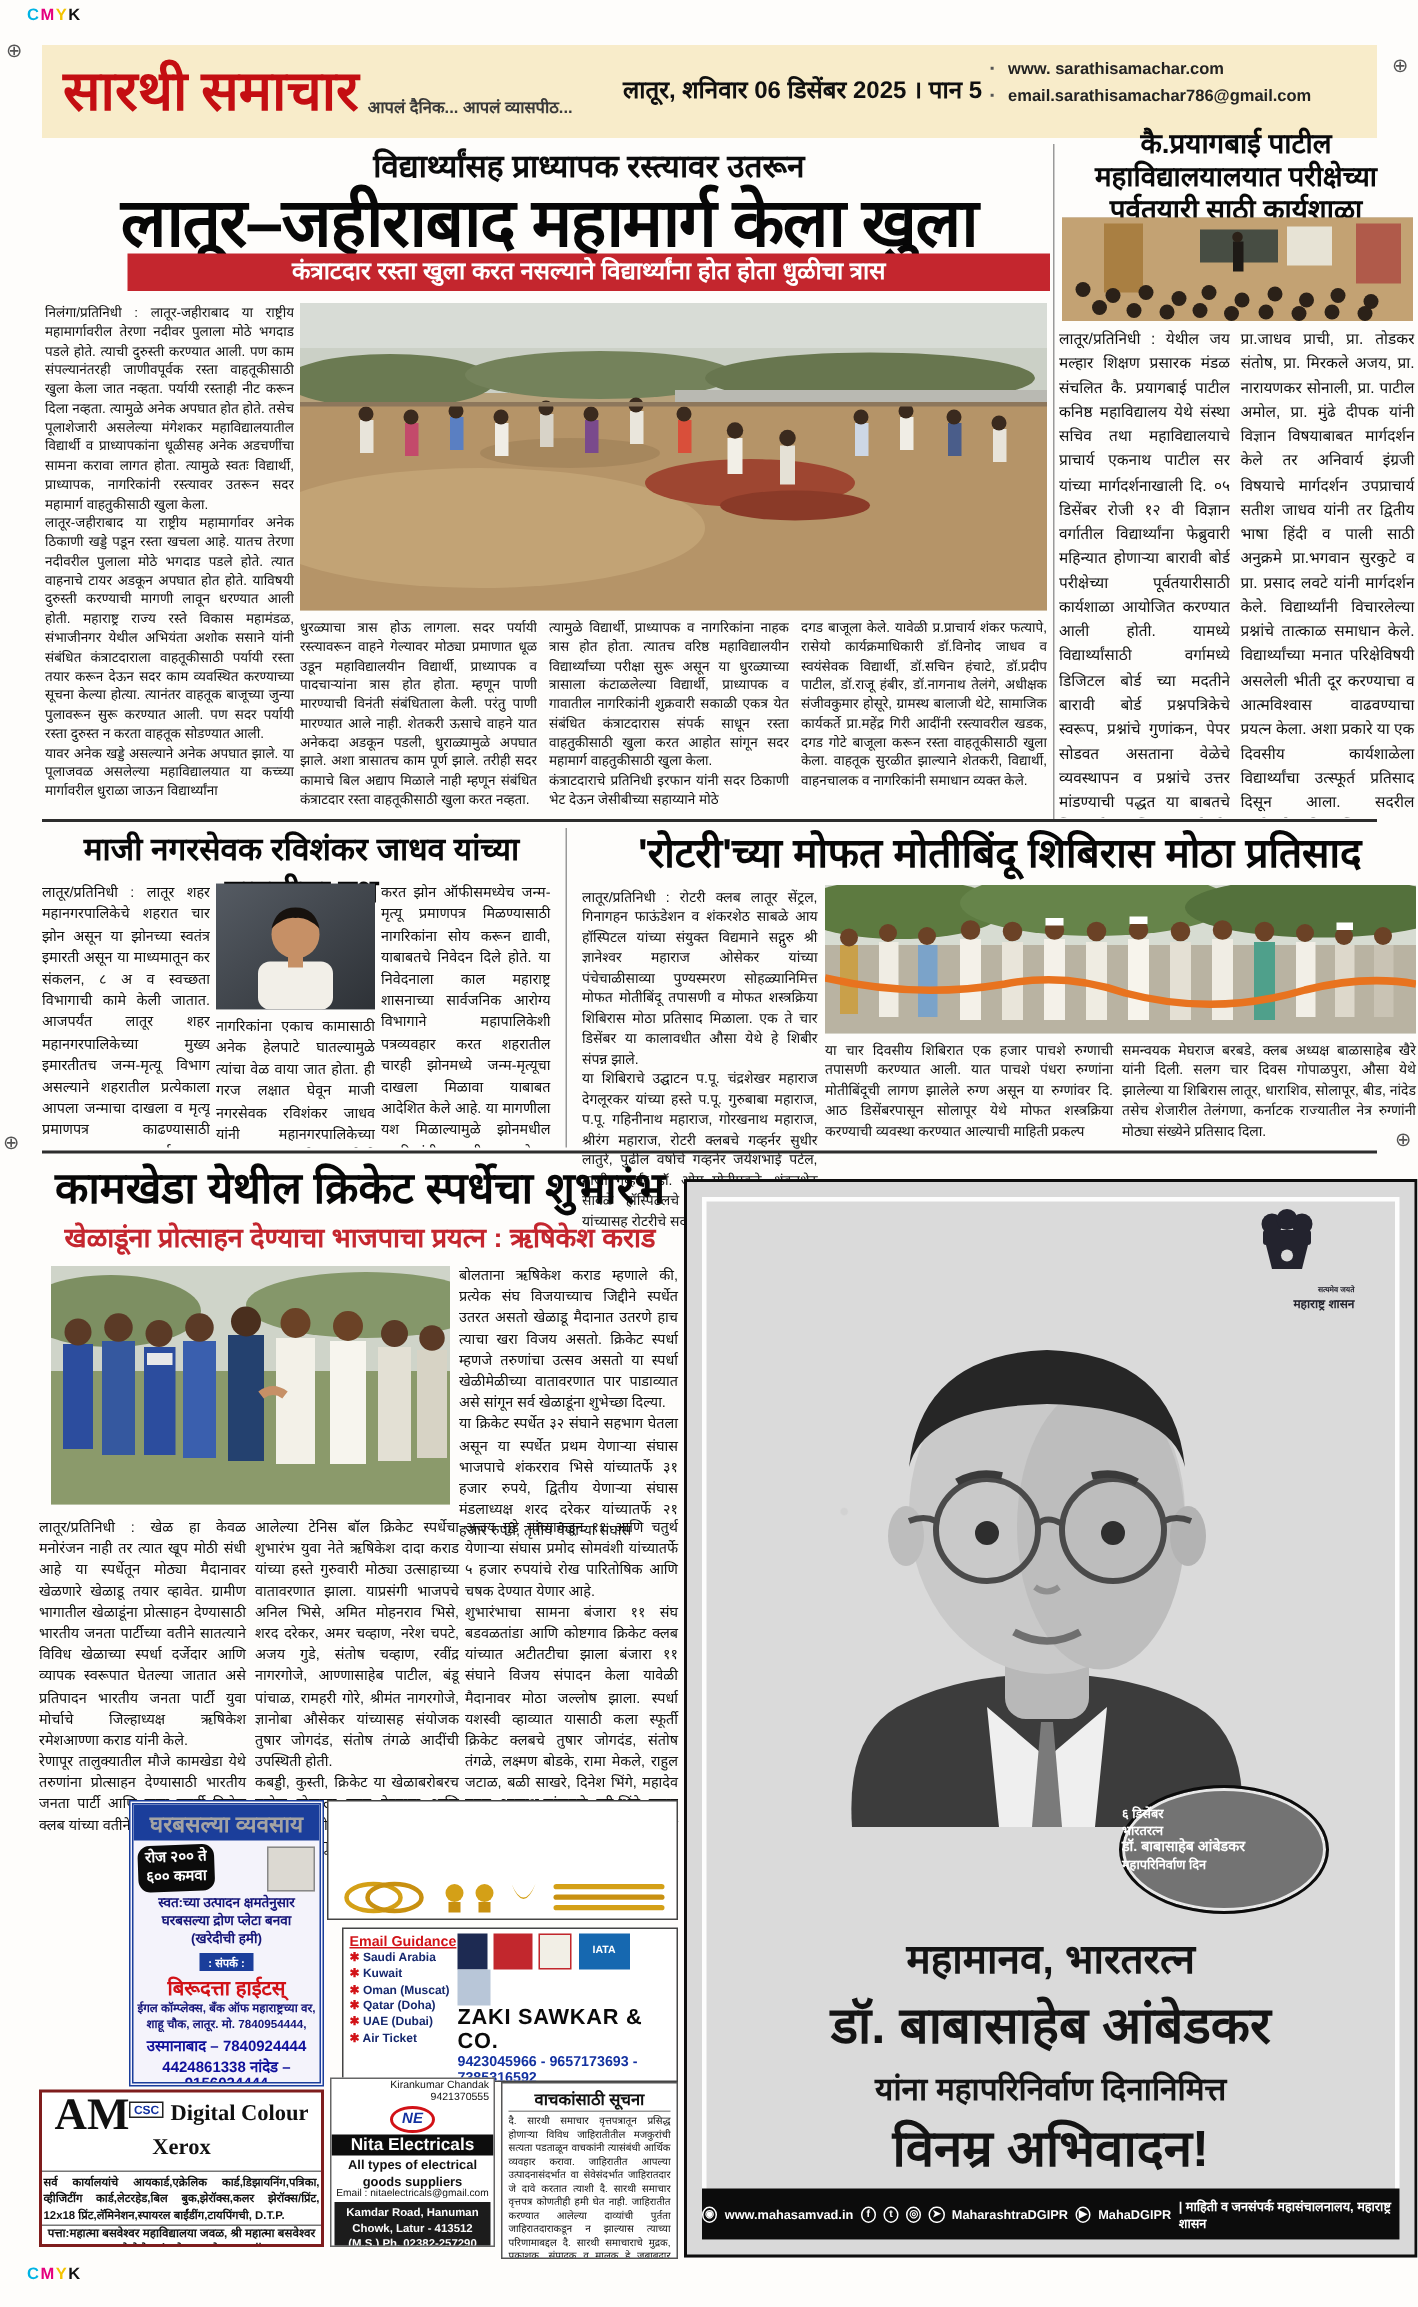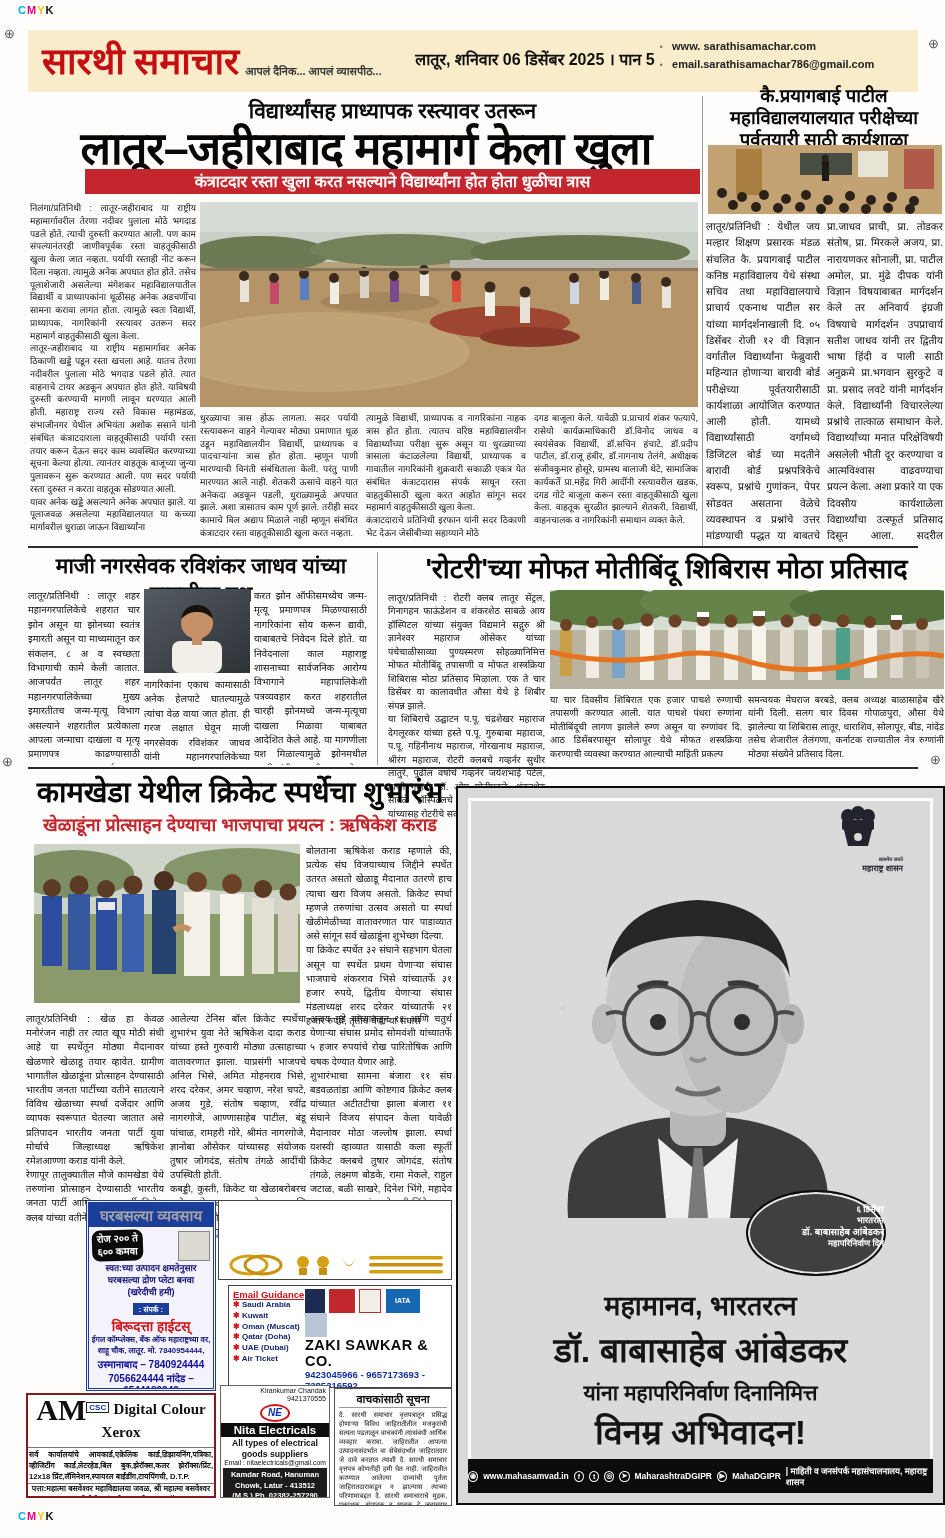--- a/index.html
+++ b/index.html
@@ -116,21 +116,21 @@
 
   
   .amb{left:456px;top:786px;width:489px;height:719px;background:#d9d9d9;border:2px solid #0d0d0d;overflow:hidden}
   .amb-inner{position:absolute;left:10px;top:10px;right:10px;bottom:10px;border:3px solid #fdfdfd;background:
      radial-gradient(circle at 20% 30%, #d2d2d2 2px, transparent 3px),
      radial-gradient(circle at 70% 60%, #d0d0d0 2px, transparent 3px),
      radial-gradient(circle at 45% 80%, #d4d4d4 2px, transparent 3px),#dadada}
   .amb-emblem{position:absolute;left:355px;top:16px;width:90px;text-align:right;color:#23232e}
   .amb-motto{font-size:5px;font-weight:bold}
   .amb-cap{font-size:8px;font-weight:bold}
-  .amb-badge{position:absolute;left:288px;top:402px;width:140px;height:86px;background:#404040;border-radius:50%;border:2px solid #0c0c0c;box-shadow:inset 0 0 0 2px #e8e8e8;color:#fff;text-align:right;padding-top:12px;line-height:1.3}
+  .amb-badge{position:absolute;left:288px;top:402px;width:140px;height:86px;background:#737373;border-radius:50%;border:2px solid #0c0c0c;box-shadow:inset 0 0 0 2px #e8e8e8;color:#fff;text-align:left;padding-top:12px;line-height:1.3}
   .amb-b1{font-size:8.5px;font-weight:bold}
   .amb-b2{font-size:9.5px;font-weight:bold}
   .amb-t{position:absolute;left:0;width:100%;text-align:center;color:#141414;font-weight:bold}
   .amb-foot{position:absolute;left:10px;right:10px;bottom:10px;height:34px;background:#0c0c0c;color:#fff;display:flex;align-items:center;justify-content:center;gap:5px;font-size:8.5px;font-weight:bold}
   .soc{display:inline-flex;width:11px;height:11px;border:1px solid #fff;border-radius:50%;font-size:7px;align-items:center;justify-content:center}
 </style>
 </head>
 <body>
 
 <div class="regmark" style="left:4px;top:26px">⊕</div>
@@ -377,21 +377,21 @@
     <div class="ghar-img"></div>
   </div>
   <div class="ghar-line">स्वत:च्या उत्पादन क्षमतेनुसार</div>
   <div class="ghar-line">घरबसल्या द्रोण प्लेटा बनवा</div>
   <div class="ghar-line">(खरेदीची हमी)</div>
   <div><span class="ghar-chip">: संपर्क :</span></div>
   <div class="ghar-brand">बिरूदत्ता हाईटस्</div>
   <div class="ghar-addr">ईगल कॉम्प्लेक्स, बँक ऑफ महाराष्ट्रच्या वर,</div>
   <div class="ghar-addr">शाहू चौक, लातूर. मो. 7840954444,</div>
   <div class="ghar-ph">उस्मानाबाद – 7840924444</div>
-  <div class="ghar-ph">7056624444 नांदेड – 6544189242</div>
+  <div class="ghar-ph">4424861338 नांदेड – 9156024444</div>
 </div>
 
 <div class="abs verma">
   <svg width="232" height="26" viewBox="0 0 232 26" style="position:absolute;bottom:1px;left:0">
     <ellipse cx="30" cy="13" rx="18" ry="9" fill="none" stroke="#d4a017" stroke-width="3"></ellipse>
     <ellipse cx="44" cy="13" rx="18" ry="9" fill="none" stroke="#c89010" stroke-width="3"></ellipse>
     <circle cx="84" cy="10" r="6" fill="#d4a017"></circle>
       <rect x="80" y="16" width="8" height="7" fill="#c89010"></rect>
     <circle cx="104" cy="10" r="6" fill="#d4a017"></circle>
       <rect x="100" y="16" width="8" height="7" fill="#c89010"></rect>

